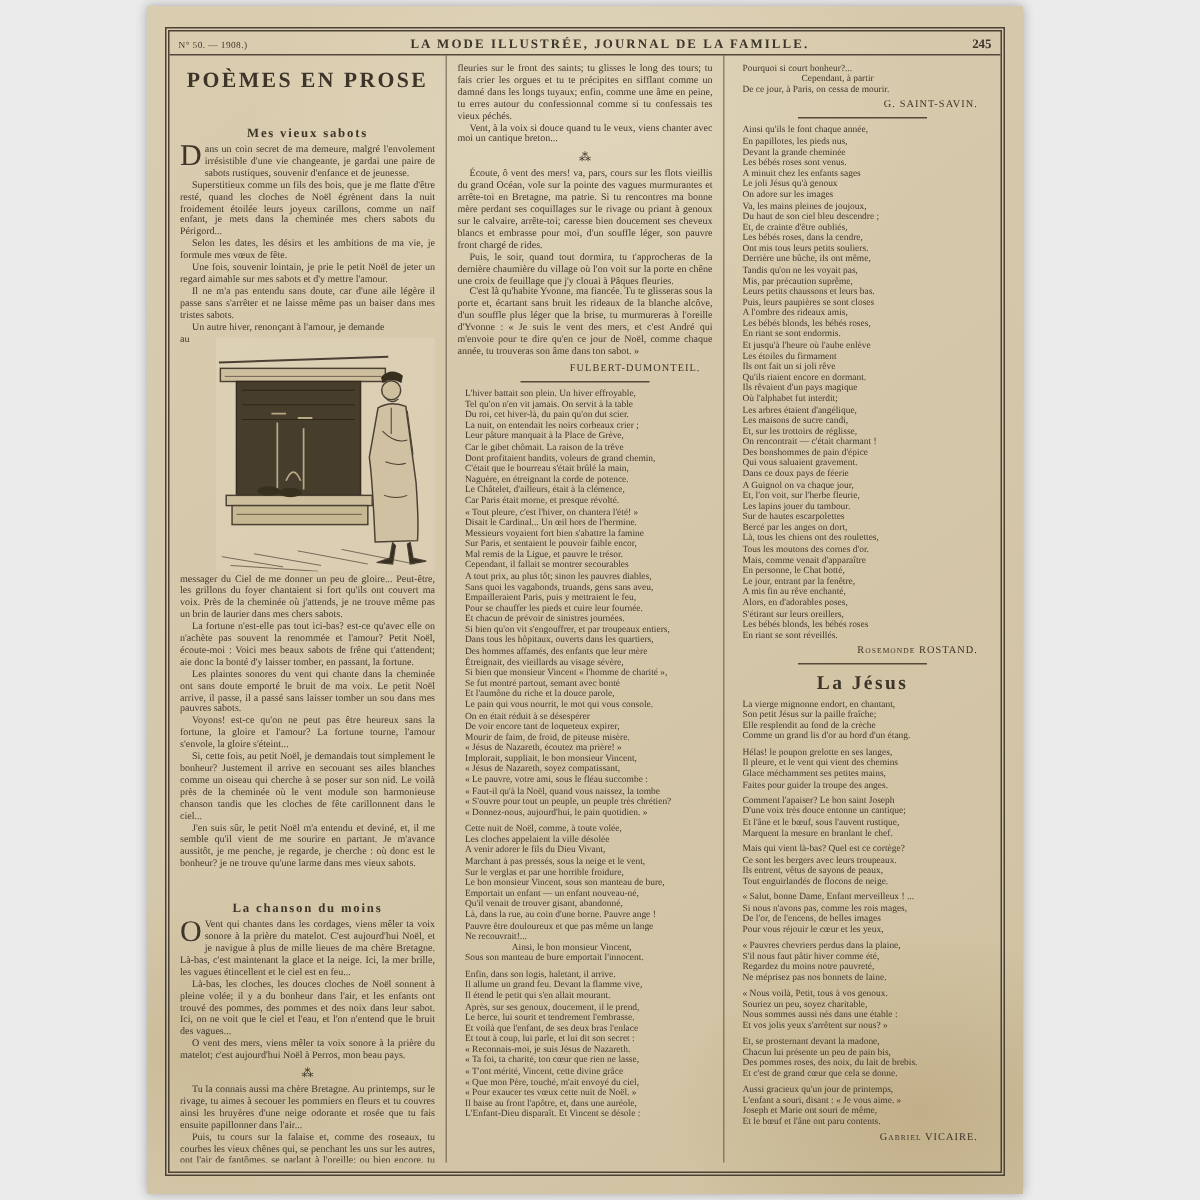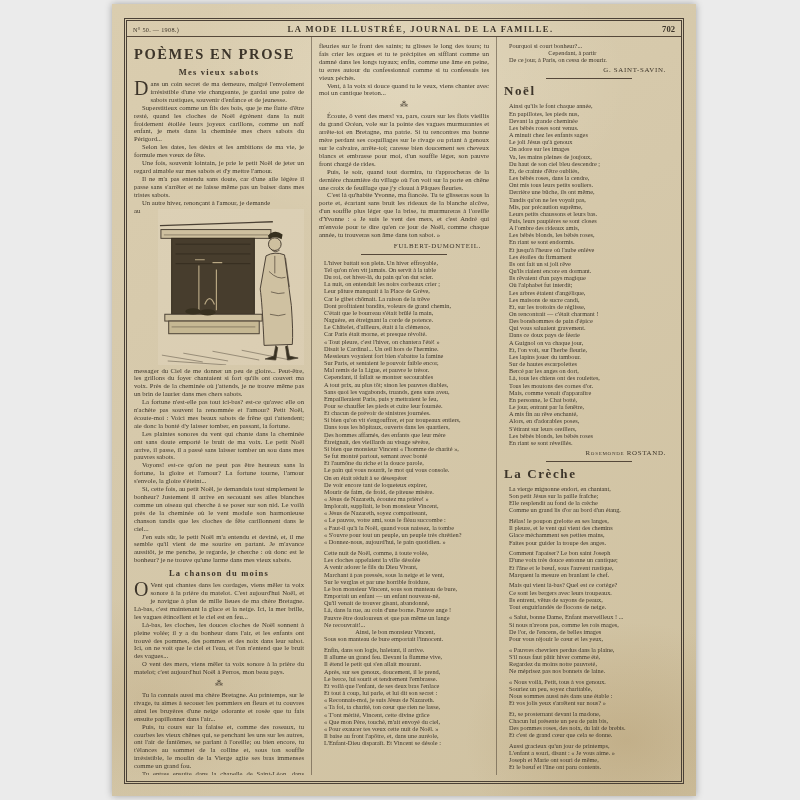--- a/index.html
+++ b/index.html
@@ -4,21 +4,21 @@
 <style>
   html,body{margin:0;padding:0;}
   body{
     width:800px;height:800px;overflow:hidden;
     background:#ebebeb;
     font-family:"Liberation Serif","DejaVu Serif",serif;
     color:#3d352a;
   }
   .stage{position:relative;width:800px;height:800px;}
   .page{
-    position:absolute;left:112px;top:4px;width:584px;height:792px;
+    position:absolute;left:98px;top:4px;width:584px;height:792px;
     background:
       radial-gradient(230px 170px at 88% 93%, rgba(158,126,74,.28), transparent 70%),
       radial-gradient(200px 150px at 6% 88%, rgba(158,126,74,.16), transparent 70%),
       radial-gradient(300px 200px at 50% 10%, rgba(255,250,235,.25), transparent 75%),
       linear-gradient(145deg,#dacdaf 0%,#d5c8aa 45%,#cfc1a0 100%);
     box-shadow:0 0 7px rgba(0,0,0,.3);
   }
   .frame{
     position:absolute;left:12px;right:12px;top:14px;bottom:12px;
     border:3px double #4b4136;
@@ -27,23 +27,23 @@
     display:flex;justify-content:space-between;align-items:baseline;
     padding:3px 6px 2px;border-bottom:1px solid #55483a;
   }
   .issue{font-size:6.2px;letter-spacing:.3px;}
   .jtitle{font-size:8.6px;letter-spacing:1.4px;font-weight:600;}
   .pnum{font-size:8.6px;font-weight:600;}
   .columns{display:flex;height:calc(100% - 22px);}
   .col{flex:1;padding:5px 7px 0;overflow:hidden;}
   .col + .col{border-left:1px solid rgba(80,68,52,.55);}
 
-  .article-title{font-weight:bold;font-size:13px;letter-spacing:1.6px;margin:4px 0 3px;white-space:nowrap;}
+  .article-title{text-align:center;font-weight:bold;font-size:13px;letter-spacing:1.6px;margin:4px 0 3px;white-space:nowrap;}
   .article-title.large{font-size:14.5px;}
-  .article-subtitle{text-align:center;font-weight:bold;font-size:8.5px;letter-spacing:1.2px;margin:4px 0 3px;}
+  .article-subtitle{text-align:center;font-weight:bold;font-size:8.5px;letter-spacing:1.2px;margin:20px 0 3px;}
   .para{margin:0;text-indent:8px;text-align:justify;font-size:6.7px;line-height:7.9px;}
   .para.first{text-indent:0;}
   .para.noindent{text-indent:0;}
   .dropcap{float:left;font-size:20px;line-height:15px;padding:1px 2px 0 0;}
   .fig-para{font-size:6.7px;line-height:7.9px;text-align:justify;margin:0;}
   .fig{float:right;margin:2px 0 2px 4px;background:rgba(255,250,235,.12);}
   .asterism{text-align:center;font-size:8px;line-height:11px;margin:2px 0;}
   .verse,.stanza{margin:0 0 0 5px;}
   .gap{margin-top:4px;}
   .stanza{margin-bottom:3.5px;}
@@ -53,21 +53,21 @@
 </style>
 </head>
 <body>
 
 <div class="stage">
   <div class="page">
     <div class="frame">
       <div class="header">
         <span class="issue">N° 50. — 1908.)</span>
         <span class="jtitle">LA MODE ILLUSTRÉE, JOURNAL DE LA FAMILLE.</span>
-        <span class="pnum">702</span>
+        <span class="pnum">245</span>
       </div>
       <div class="columns">
         <div class="col">
             <div class="article-title large">POÈMES EN PROSE</div>
             <div class="article-subtitle">Mes vieux sabots</div>
             <p class="para first"><span class="dropcap">D</span>ans un coin secret de ma demeure, malgré l'envolement irrésistible d'une vie changeante, je gardai une paire de sabots rustiques, souvenir d'enfance et de jeunesse.</p>
             <p class="para">Superstitieux comme un fils des bois, que je me flatte d'être resté, quand les cloches de Noël égrènent dans la nuit froidement étoilée leurs joyeux carillons, comme un naïf enfant, je mets dans la cheminée mes chers sabots du Périgord...</p>
             <p class="para">Selon les dates, les désirs et les ambitions de ma vie, je formule mes vœux de fête.</p>
             <p class="para">Une fois, souvenir lointain, je prie le petit Noël de jeter un regard aimable sur mes sabots et d'y mettre l'amour.</p>
             <p class="para">Il ne m'a pas entendu sans doute, car d'une aile légère il passe sans s'arrêter et ne laisse même pas un baiser dans mes tristes sabots.</p>
@@ -204,21 +204,20 @@
             </div>
           </div>
         <div class="col">
             <div class="verse">
               <div class="verse-line">Pourquoi si court bonheur?...</div>
               <div class="verse-line">                         Cependant, à partir</div>
               <div class="verse-line">De ce jour, à Paris, on cessa de mourir.</div>
             </div>
             <div class="signature">G. SAINT-SAVIN.</div>
             <div class="section-rule"></div>
-            <div class="article-title">Noël</div>
             <div class="verse">
               <div class="verse-line">Ainsi qu'ils le font chaque année,</div>
               <div class="verse-line">En papillotes, les pieds nus,</div>
               <div class="verse-line">Devant la grande cheminée</div>
               <div class="verse-line">Les bébés roses sont venus.</div>
               <div class="verse-line">A minuit chez les enfants sages</div>
               <div class="verse-line">Le joli Jésus qu'à genoux</div>
               <div class="verse-line">On adore sur les images</div>
               <div class="verse-line">Va, les mains pleines de joujoux,</div>
               <div class="verse-line">Du haut de son ciel bleu descendre ;</div>
@@ -257,21 +256,21 @@
               <div class="verse-line">En personne, le Chat botté,</div>
               <div class="verse-line">Le jour, entrant par la fenêtre,</div>
               <div class="verse-line">A mis fin au rêve enchanté,</div>
               <div class="verse-line">Alors, en d'adorables poses,</div>
               <div class="verse-line">S'étirant sur leurs oreillers,</div>
               <div class="verse-line">Les bébés blonds, les bébés roses</div>
               <div class="verse-line">En riant se sont réveillés.</div>
             </div>
             <div class="signature">Rosemonde ROSTAND.</div>
             <div class="section-rule"></div>
-            <div class="article-title">La Crèche</div>
+            <div class="article-title">La Jésus</div>
             <div class="stanza">
               <div class="verse-line">La vierge mignonne endort, en chantant,</div>
               <div class="verse-line">Son petit Jésus sur la paille fraîche;</div>
               <div class="verse-line">Elle resplendit au fond de la crèche</div>
               <div class="verse-line">Comme un grand lis d'or au bord d'un étang.</div>
             </div>
             <div class="stanza">
               <div class="verse-line">Hélas! le poupon grelotte en ses langes,</div>
               <div class="verse-line">Il pleure, et le vent qui vient des chemins</div>
               <div class="verse-line">Glace méchamment ses petites mains,</div>

